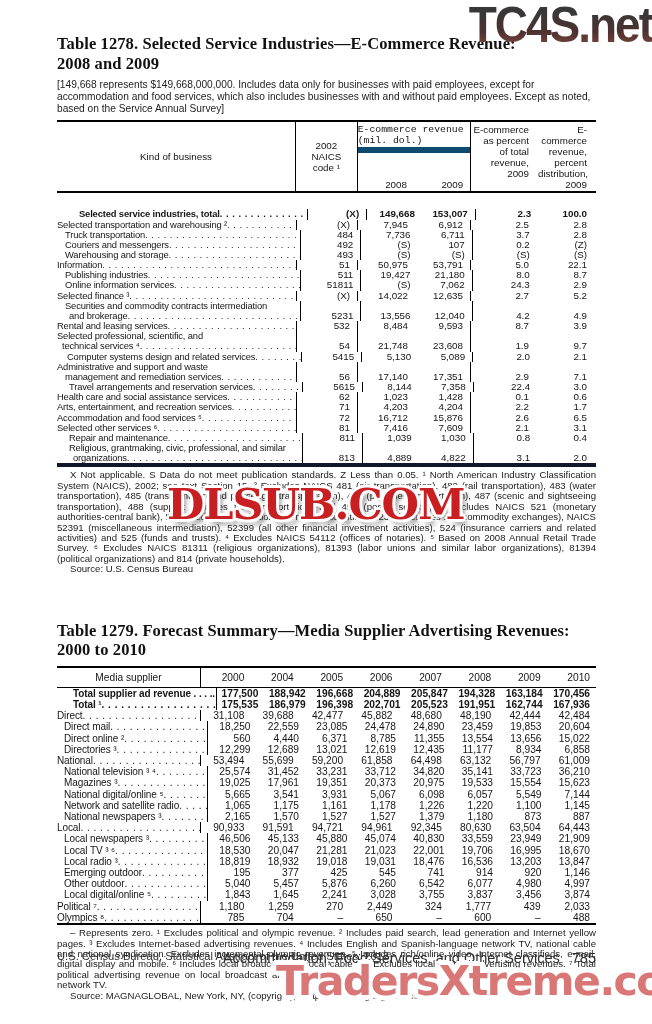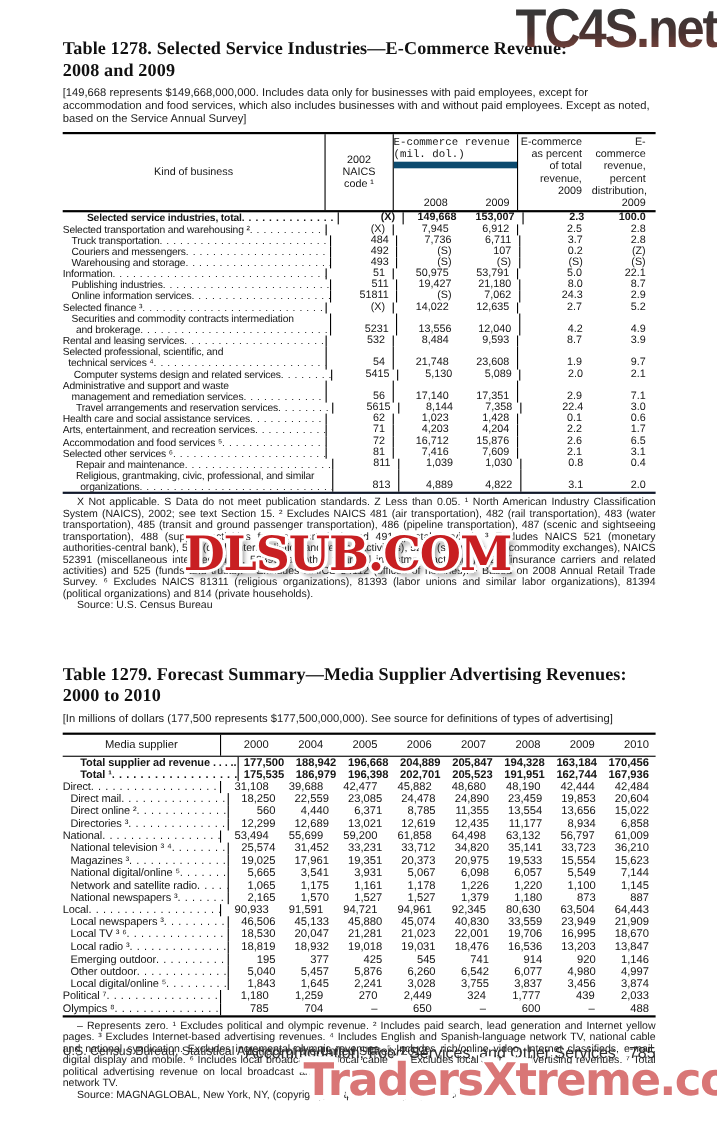--- a/index.html
+++ b/index.html
@@ -20,21 +20,21 @@
                   justify-content:center;text-align:center;white-space:pre-line;line-height:11px;}
   .t1278 .h-revgrp{width:113px;border-left:1px solid #000;display:flex;flex-direction:column;}
   .t1278 .h-revtitle{white-space:pre-line;line-height:11px;padding:2px 0 1px;
                      border-bottom:6px solid #0c4a6e;font-family:Liberation Mono, monospace;}
   .t1278 .h-years{display:flex;flex:1;align-items:flex-end;}
   .t1278 .h-year{width:50%;text-align:right;padding:0 7px 1px 0;}
   .t1278 .h-pct{width:68px;border-left:1px solid #000;text-align:right;white-space:pre-line;
                 line-height:11px;padding:2px 9px 1px 0;box-sizing:border-box;}
   .t1278 .h-dist{width:58px;text-align:right;white-space:pre-line;line-height:11px;
                  padding:2px 9px 1px 0;box-sizing:border-box;}
-  .t1278 .tbody{border-bottom:2px solid #0f172a;}
+  .t1278 .tbody{border-bottom:4px solid #0f172a;margin-top:16px;}
   .t1278 .trow{display:flex;align-items:stretch;line-height:10.15px;}
   .t1278 .stub{width:239px;font-size:9.4px;letter-spacing:-.15px;overflow:hidden;}
   .t1278 .c-naics{width:61px;border-left:1px solid #000;display:flex;align-items:flex-end;
                   justify-content:flex-start;padding-left:5px;box-sizing:border-box;}
   .t1278 .c-y1{width:58px;border-left:1px solid #000;}
   .t1278 .c-y2{width:55px;}
   .t1278 .c-pct{width:68px;border-left:1px solid #000;padding-right:9px;}
   .t1278 .c-dist{width:58px;padding-right:9px;}
   .t1278 .num{display:flex;align-items:flex-end;justify-content:flex-end;
               padding-right:7px;box-sizing:border-box;}
@@ -432,21 +432,20 @@
       <p class="fn">X Not applicable. S Data do not meet publication standards. Z Less than 0.05. ¹ North American Industry Classification System (NAICS), 2002; see text Section 15. ² Excludes NAICS 481 (air transportation), 482 (rail transportation), 483 (water transportation), 485 (transit and ground passenger transportation), 486 (pipeline transportation), 487 (scenic and sightseeing transportation), 488 (support activities for transportation) and 491 (postal service). ³ Excludes NAICS 521 (monetary authorities-central bank), 522 (credit intermediation and related activities), 5232 (securities and commodity exchanges), NAICS 52391 (miscellaneous intermediation), 52399 (all other financial investment activities), 524 (insurance carriers and related activities) and 525 (funds and trusts). ⁴ Excludes NAICS 54112 (offices of notaries). ⁵ Based on 2008 Annual Retail Trade Survey. ⁶ Excludes NAICS 81311 (religious organizations), 81393 (labor unions and similar labor organizations), 81394 (political organizations) and 814 (private households).</p>
       <p class="src">Source: U.S. Census Bureau</p>
     </div>
   </div>
 
   <div class="sec1279">
     <div class="tbl-title">
       <div>Table 1279. Forecast Summary—Media Supplier Advertising Revenues:</div>
       <div>2000 to 2010</div>
     </div>
-    <div class="tbl-note">[In millions of dollars (177,500 represents $177,500,000,000). See source for definitions of types of advertising]</div>
 
     <div class="t1279">
       <div class="thead">
         <div class="h-stub">Media supplier</div>
         <div class="h-year first">2000</div>
         <div class="h-year">2004</div>
         <div class="h-year">2005</div>
         <div class="h-year">2006</div>
         <div class="h-year">2007</div>
         <div class="h-year">2008</div>

